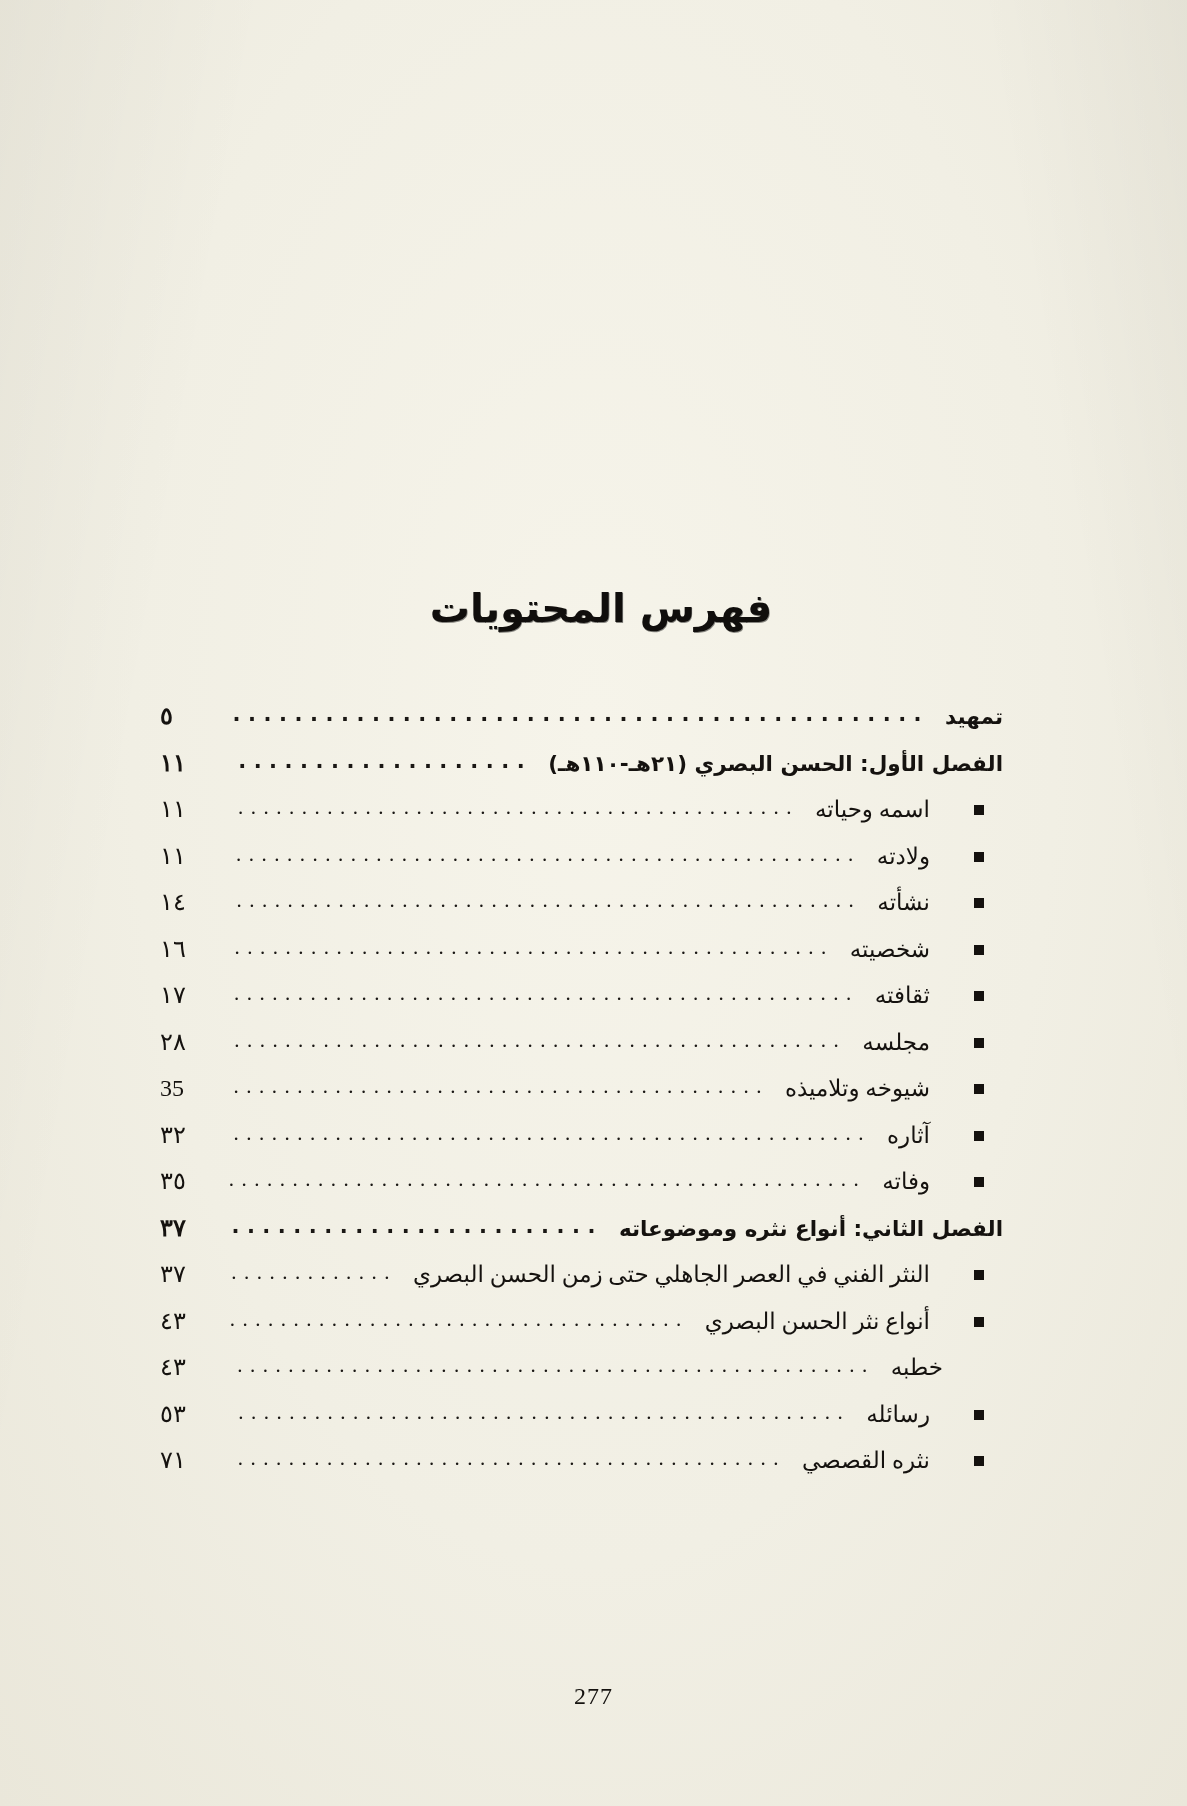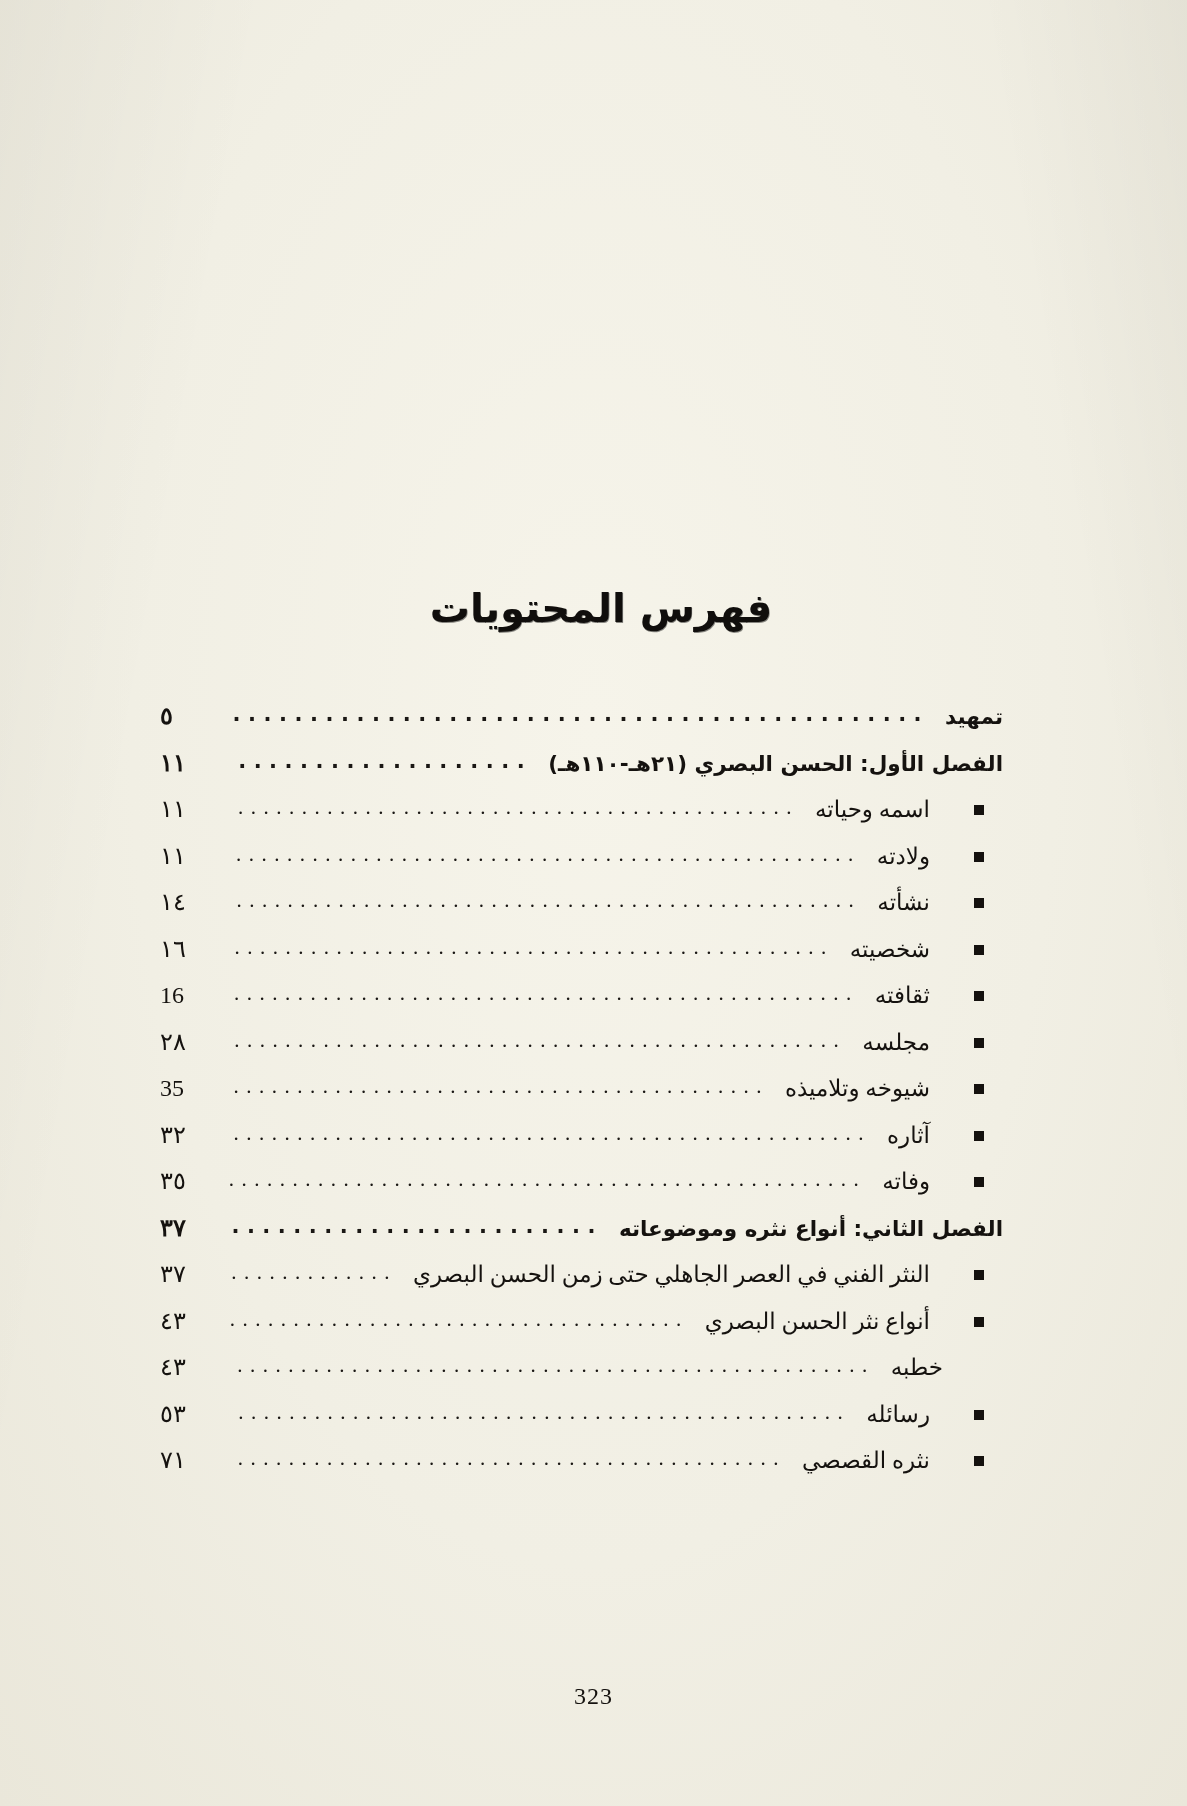--- a/index.html
+++ b/index.html
@@ -193,21 +193,21 @@
         </span>
         <span class="row-leader">.........................................................................................</span>
         <span class="row-page">١٦</span>
       </div>
       <div class="toc-row lvl-1">
         <span class="row-label">
           <span class="bullet"></span>
           <span>ثقافته</span>
         </span>
         <span class="row-leader">.........................................................................................</span>
-        <span class="row-page">16</span>
+        <span class="row-page">١٧</span>
       </div>
       <div class="toc-row lvl-1">
         <span class="row-label">
           <span class="bullet"></span>
           <span>مجلسه</span>
         </span>
         <span class="row-leader">.........................................................................................</span>
         <span class="row-page">٢٨</span>
       </div>
       <div class="toc-row lvl-1">
@@ -277,15 +277,15 @@
       <div class="toc-row lvl-1">
         <span class="row-label">
           <span class="bullet"></span>
           <span>نثره القصصي</span>
         </span>
         <span class="row-leader">.........................................................................................</span>
         <span class="row-page">٧١</span>
       </div>
     </div>
 
-  <div class="page-number">323</div>
+  <div class="page-number">277</div>
 
 </div>
 
 </body></html>

